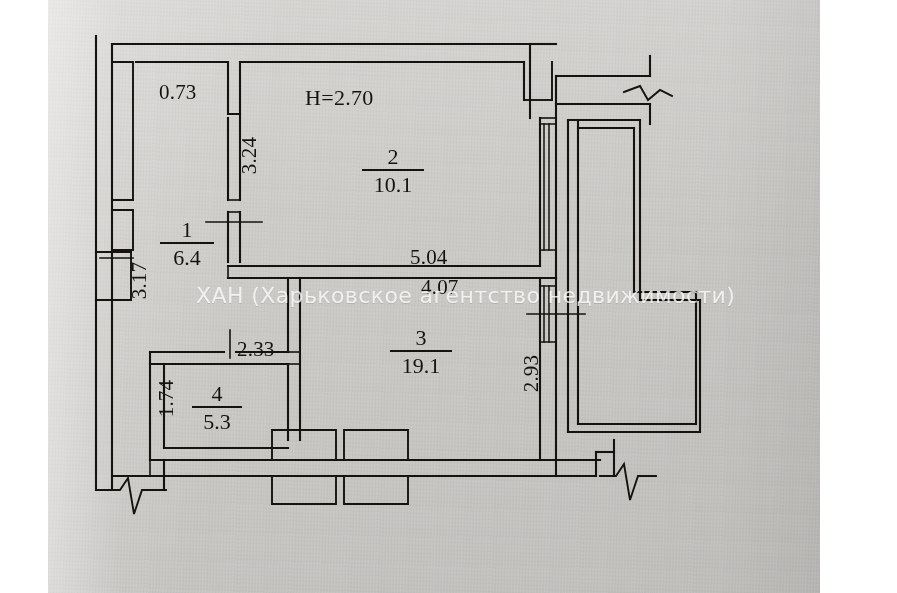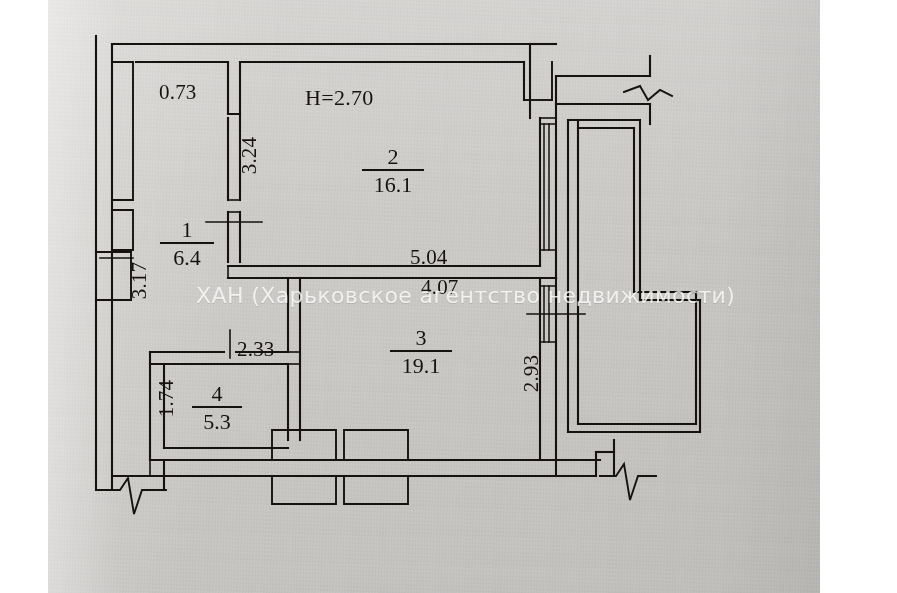--- a/index.html
+++ b/index.html
@@ -265,21 +265,21 @@
 
   <div class="room" style="left:160px; top:218px; width:54px;">
     <span class="num">1</span>
     <span class="bar"></span>
     <span class="area">6.4</span>
   </div>
 
   <div class="room" style="left:362px; top:145px; width:62px;">
     <span class="num">2</span>
     <span class="bar"></span>
-    <span class="area">16.1</span>
+    <span class="area">10.1</span>
   </div>
 
   <div class="room" style="left:390px; top:326px; width:62px;">
     <span class="num">3</span>
     <span class="bar"></span>
     <span class="area">19.1</span>
   </div>
 
   <div class="room" style="left:192px; top:382px; width:50px;">
     <span class="num">4</span>

